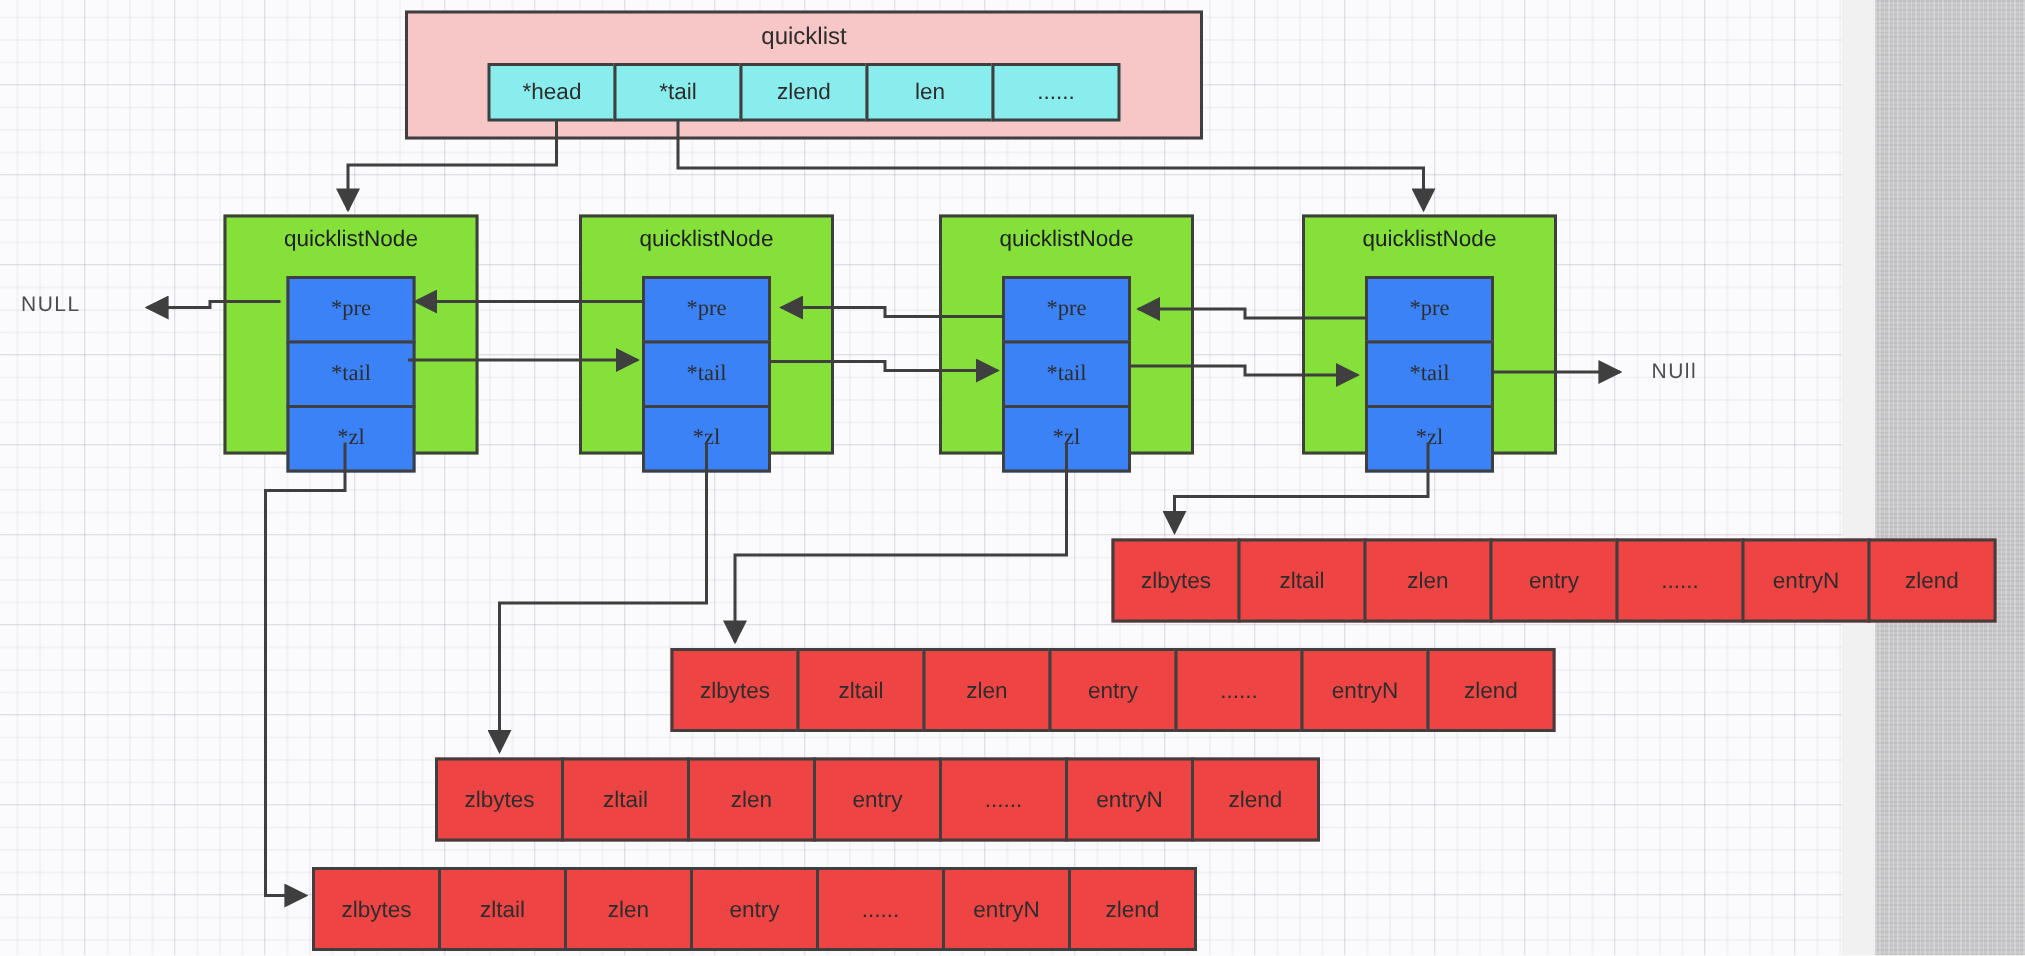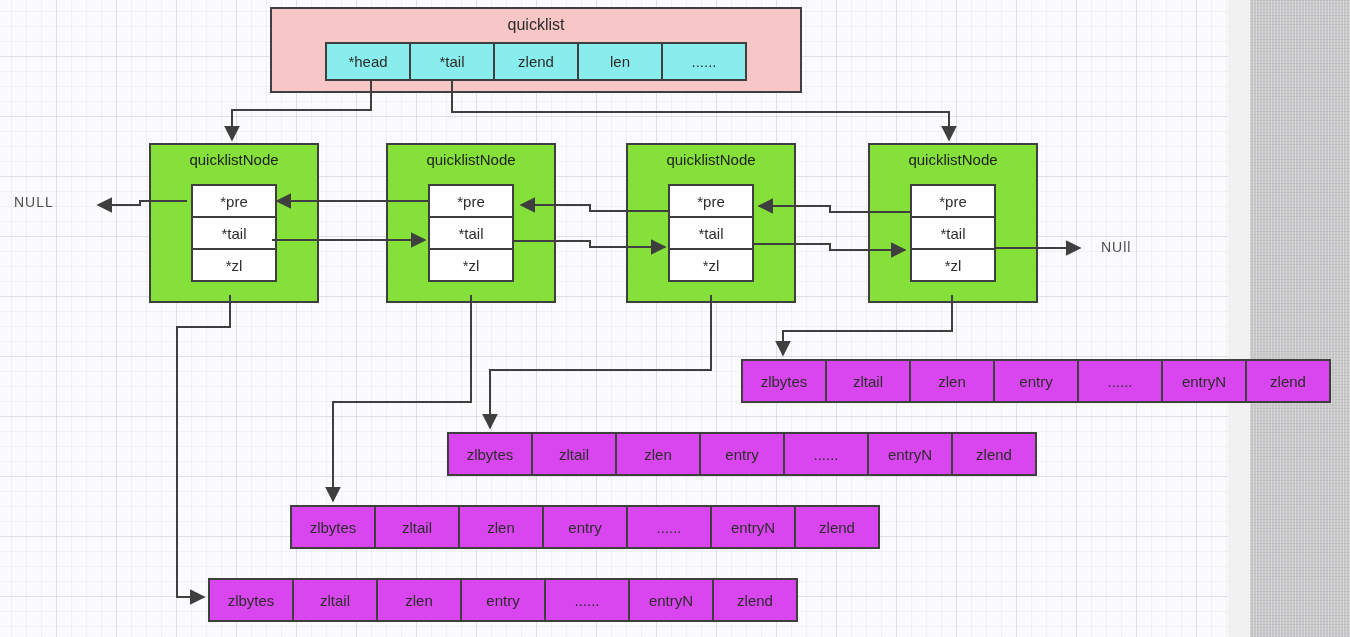--- a/index.html
+++ b/index.html
@@ -60,32 +60,32 @@
     width:170px;height:160px;top:143px;
     background:#85e13a;border:2px solid #3f3f3f;
   }
   .node-title{
     text-align:center;font-size:15px;color:#202020;line-height:30px;height:30px;
   }
   .pointer-stack{
     position:absolute;left:50%;transform:translateX(-50%);top:39px;width:86px;
   }
   .pcell{
-    height:34px;margin-top:-2px;box-sizing:border-box;
-    background:#ffffff;border:2px solid #3f3f3f;
+    height:45px;margin-top:-2px;box-sizing:border-box;
+    background:#3b82f6;border:2px solid #3f3f3f;
     display:flex;align-items:center;justify-content:center;
-    font-size:15px;color:#2d2d2d;
+    font-size:15px;color:#2d2d2d;font-family:Liberation Serif, serif;
   }
   .pcell:first-child{margin-top:0;}
 
   
   .zrow{display:flex;position:absolute;z-index:2;}
   .zcell{
-    width:86px;height:44px;margin-left:-2px;box-sizing:border-box;
-    background:#d946ef;border:2px solid #3f3f3f;
+    width:86px;height:56px;margin-left:-2px;box-sizing:border-box;
+    background:#ef4444;border:2px solid #3f3f3f;
     display:flex;align-items:center;justify-content:center;
     font-size:15px;color:#2d2d2d;
   }
   .zcell:first-child{margin-left:0;}
 
   .null-label{
     position:absolute;z-index:2;font-size:14px;color:#4d4d4d;letter-spacing:1px;
   }
   #null-left{left:14px;top:194px;}
   #null-right{left:1101px;top:239px;}

